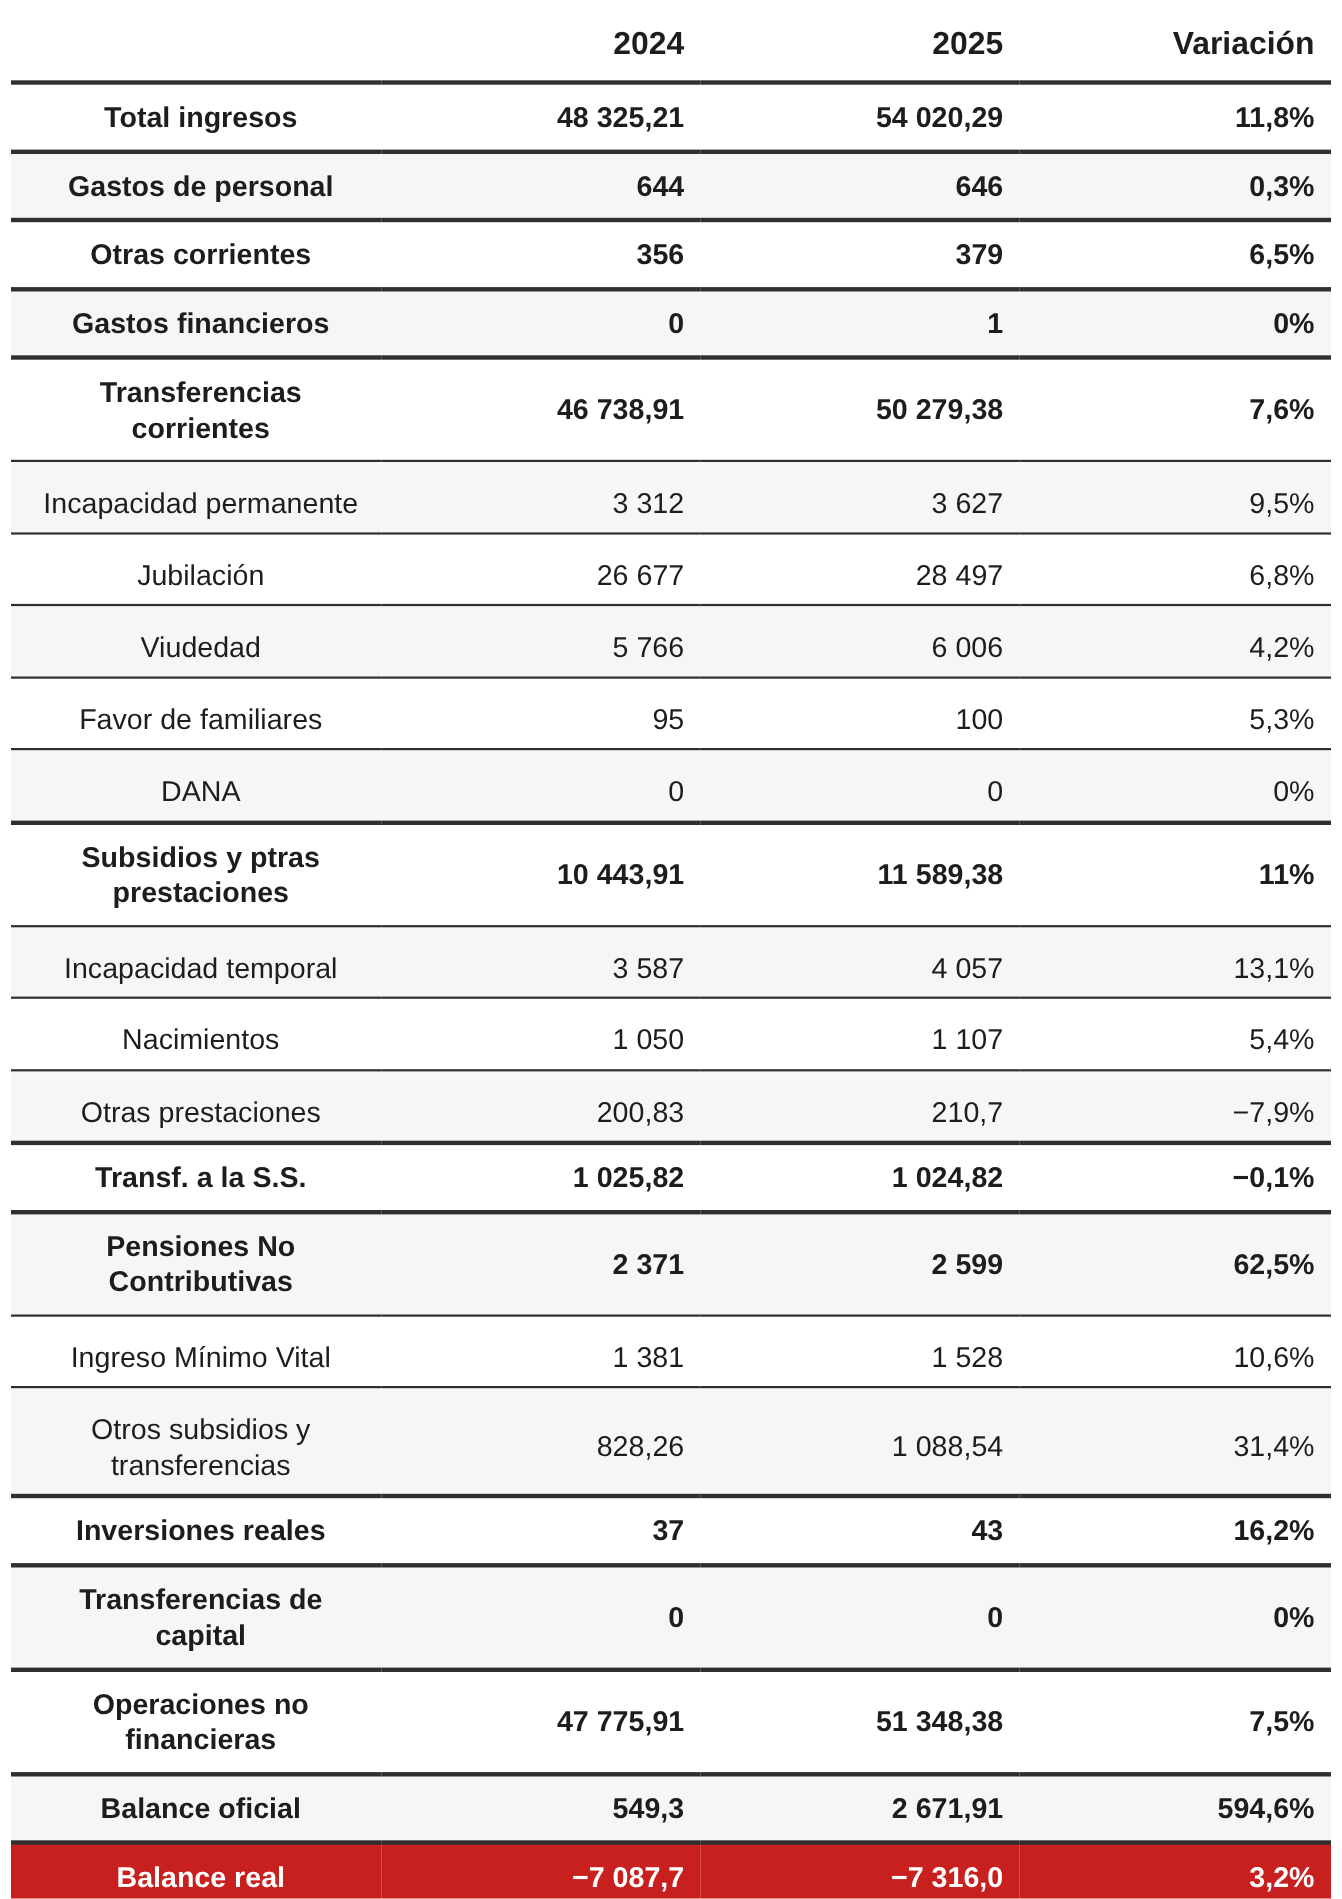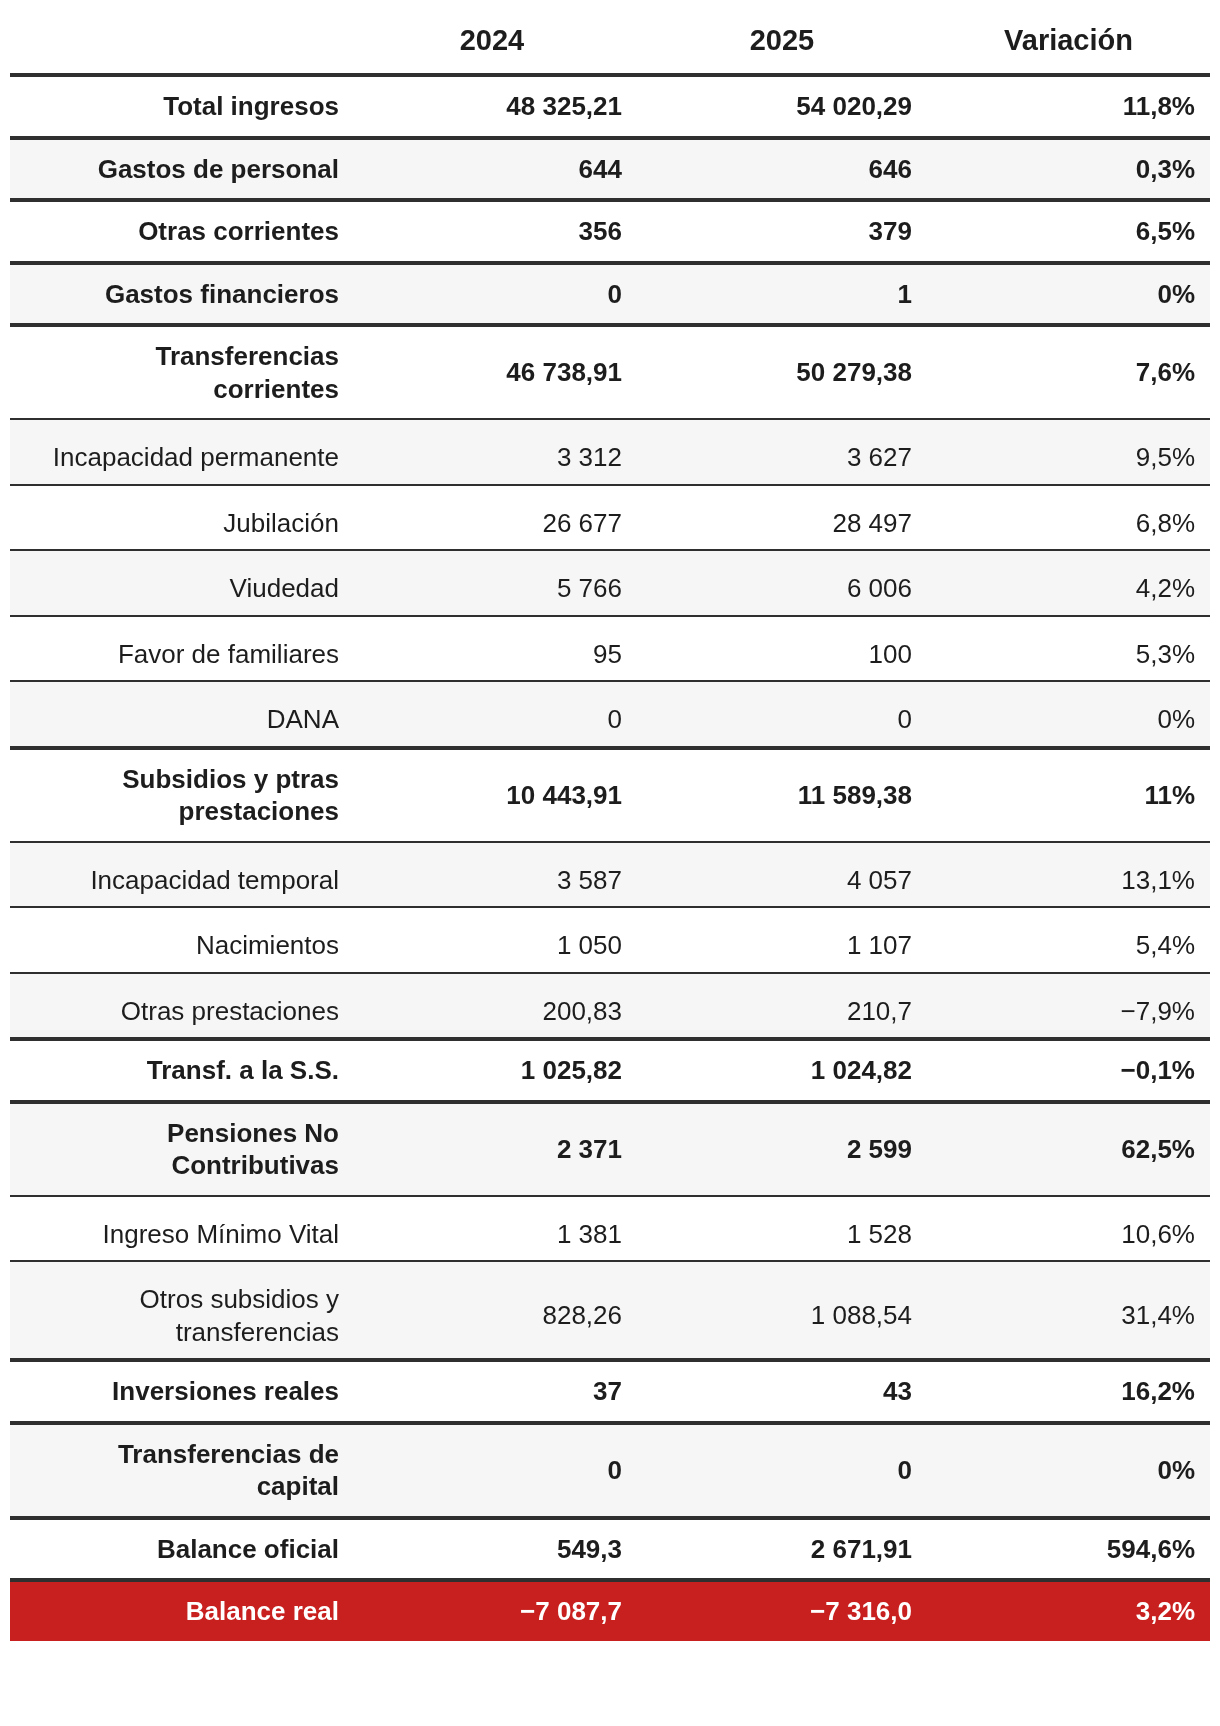--- a/index.html
+++ b/index.html
@@ -27,32 +27,33 @@
   col.c-2025  { width: 290px; }
   col.c-var   { width: 283px; }
 
   thead tr {
     border-bottom: 4px solid #2f2f2f;
   }
   th {
     font-size: 29px;
     font-weight: 700;
     color: #1d1d1d;
+    text-align: right;
     padding: 12px 15px 16px 15px;
     white-space: nowrap;
   }
   th.label-col { text-align: left; padding-left: 16px; }
 
   td {
     font-size: 26px;
     vertical-align: middle;
     line-height: 1.25;
   }
   td.label {
-    text-align: right;
+    text-align: center;
     padding-left: 16px;
     padding-right: 8px;
     white-space: pre;
   }
   td.num {
     text-align: right;
     padding-right: 15px;
     white-space: nowrap;
   }
 
@@ -205,20 +206,27 @@
           <td class="num">16,2%</td>
         </tr>
         <tr class="section">
           <td class="label">Transferencias de
 capital</td>
           <td class="num">0</td>
           <td class="num">0</td>
           <td class="num">0%</td>
         </tr>
         <tr class="section">
+          <td class="label">Operaciones no
+financieras</td>
+          <td class="num">47 775,91</td>
+          <td class="num">51 348,38</td>
+          <td class="num">7,5%</td>
+        </tr>
+        <tr class="section">
           <td class="label">Balance oficial</td>
           <td class="num">549,3</td>
           <td class="num">2 671,91</td>
           <td class="num">594,6%</td>
         </tr>
         <tr class="section highlight">
           <td class="label">Balance real</td>
           <td class="num">−7 087,7</td>
           <td class="num">−7 316,0</td>
           <td class="num">3,2%</td>

